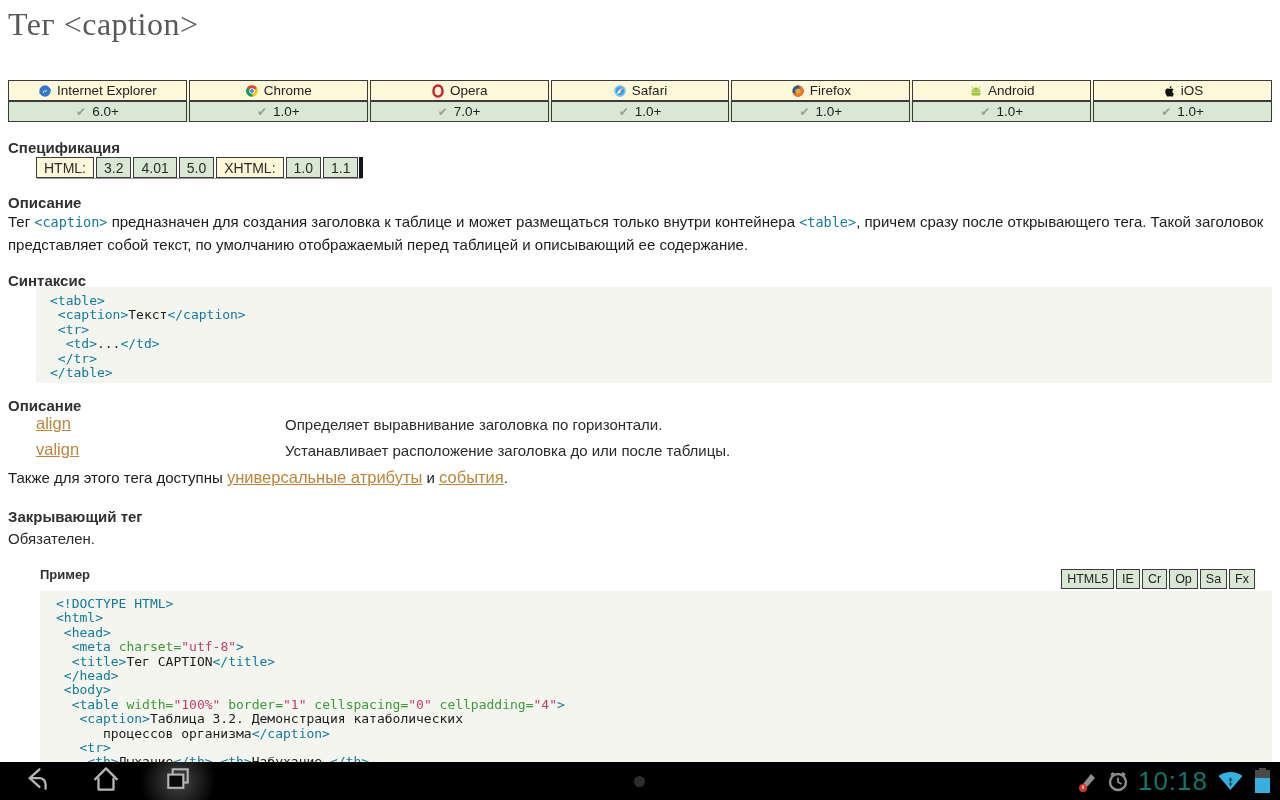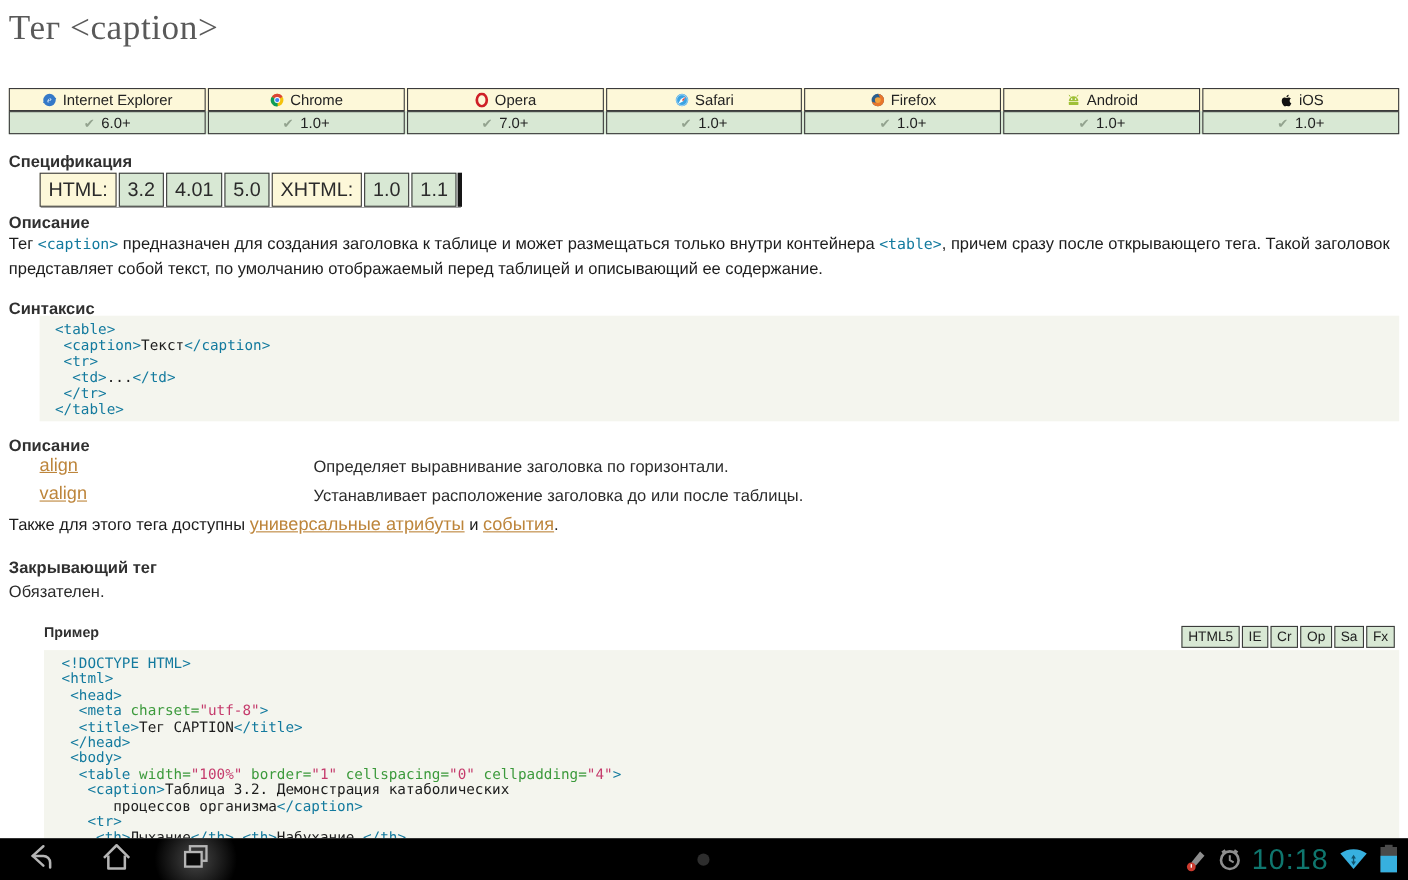--- a/index.html
+++ b/index.html
@@ -25,22 +25,22 @@
     align-items:center; justify-content:center; gap:5px; font-size:13.5px; color:#222; }
   .b-head .bcell { background:#fdf8d9; }
   .b-vals .bcell { background:#d8e8d4; border-top:1px solid #3b3b3b; }
   .bicon { width:14px; height:14px; display:inline-flex; }
   .bicon svg { width:14px; height:14px; }
   .check { color:#93a38f; font-size:12px; margin-right:1px; }
 
   
   .spec-table { position:absolute; left:36px; top:157px; display:inline-flex; gap:2px;
     border-right:4px solid #161616; padding-right:1px; box-shadow:0 2px 0 -1px rgba(30,30,30,.45); }
-  .scell { border:1px solid #3b3b3b; height:31px; display:flex; align-items:center;
-    justify-content:center; font-size:18px; color:#2b2b2b; padding:0 7px;text-align:right; }
+  .scell { border:1px solid #3b3b3b; height:21px; display:flex; align-items:center;
+    justify-content:center; font-size:14px; color:#2b2b2b; padding:0 7px;text-align:right; }
   .scell.label { background:#fdf8d9; justify-content:flex-start; }
   .scell.num { background:#d8e8d4; }
 
   
   .desc { position:absolute; left:8px; right:8px; top:211px; font-size:15px;
     line-height:21.5px; color:#2b2b2b; }
   .tk-code, .inline-code { font-family:"DejaVu Sans Mono", monospace; color:#137a9e; font-size:13.5px; }
 
   
   .codeblock { background:#f4f5ee; font-family:"DejaVu Sans Mono", monospace;
@@ -57,21 +57,21 @@
   .attr-rows { position:absolute; left:36px; right:8px; top:412px; }
   .attr-row { position:relative; height:26px; }
   .alink, .tk-link { color:#bd853b; font-size:16.5px; text-decoration:underline; cursor:pointer; }
   .attr-row .alink { position:absolute; left:0; top:2px; }
   .adesc { position:absolute; left:249px; top:4px; font-size:15px; color:#2b2b2b; }
   .also { position:absolute; left:8px; top:468px; font-size:15px; color:#2b2b2b; }
 
   .closing-text { position:absolute; left:8px; top:530px; font-size:15px; color:#2b2b2b; }
 
   
-  .tabs { position:absolute; right:12px; top:569px; display:flex; gap:2px; }
+  .tabs { position:absolute; right:25px; top:569px; display:flex; gap:2px; }
   .tab { border:1px solid #3b3b3b; background:#d8e8d4; height:20px; padding:0 5px;
     font-size:12.5px; color:#222; display:flex; align-items:center; cursor:pointer; }
 
   
   .navbar { position:absolute; left:0; bottom:0; width:1280px; height:38px; background:#000;
     overflow:hidden; z-index:20; }
   .glow { position:absolute; left:126px; top:-33px; width:104px; height:104px; border-radius:50%;
     background:radial-gradient(closest-side, rgba(130,130,130,.55), rgba(130,130,130,0) 72%); }
   .navbtn { position:absolute; top:2px; width:36px; height:34px; display:flex;
     align-items:center; justify-content:center; cursor:pointer; }

